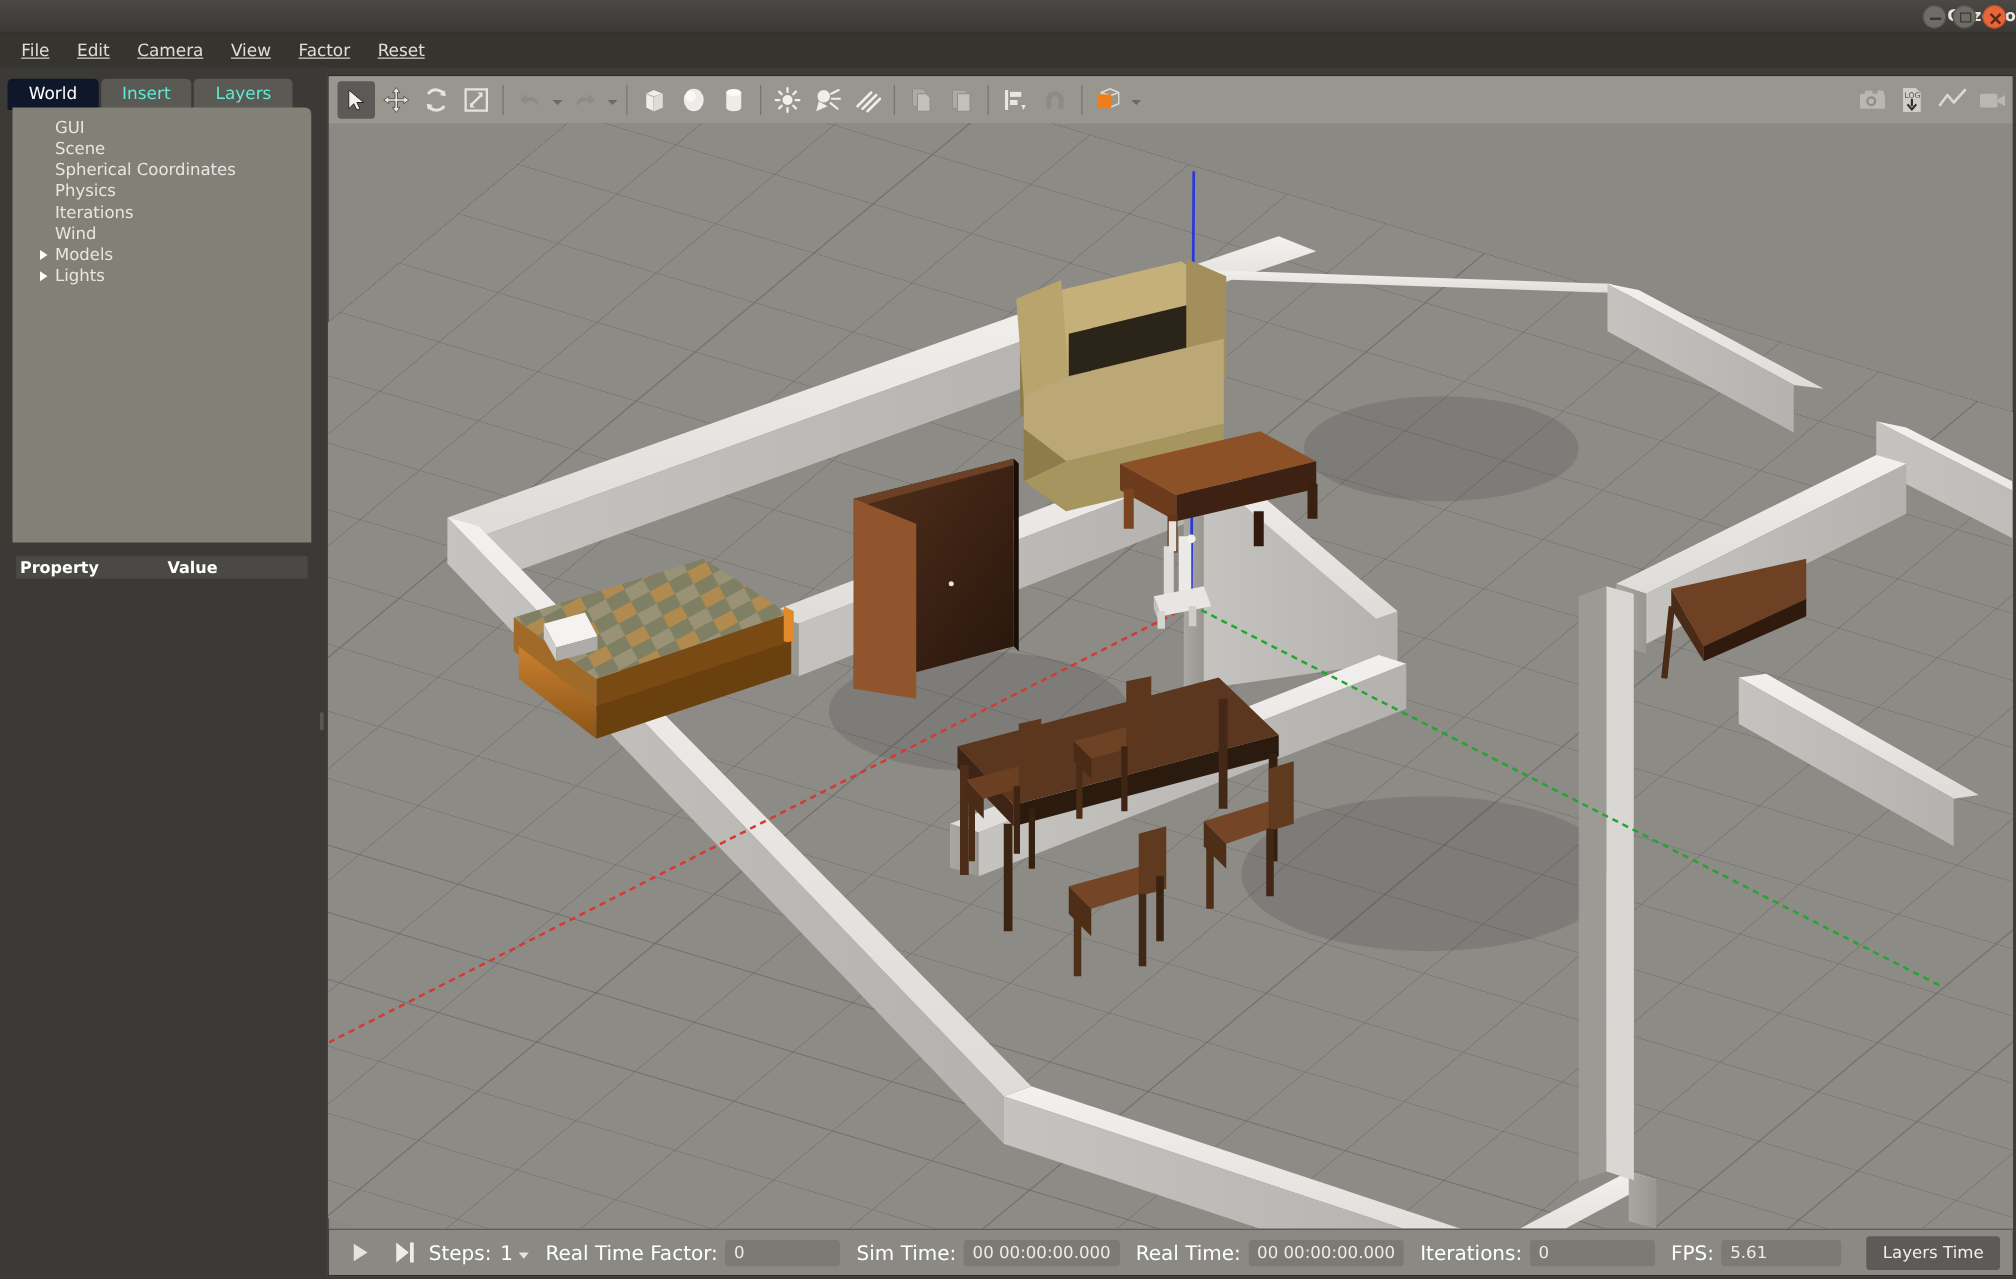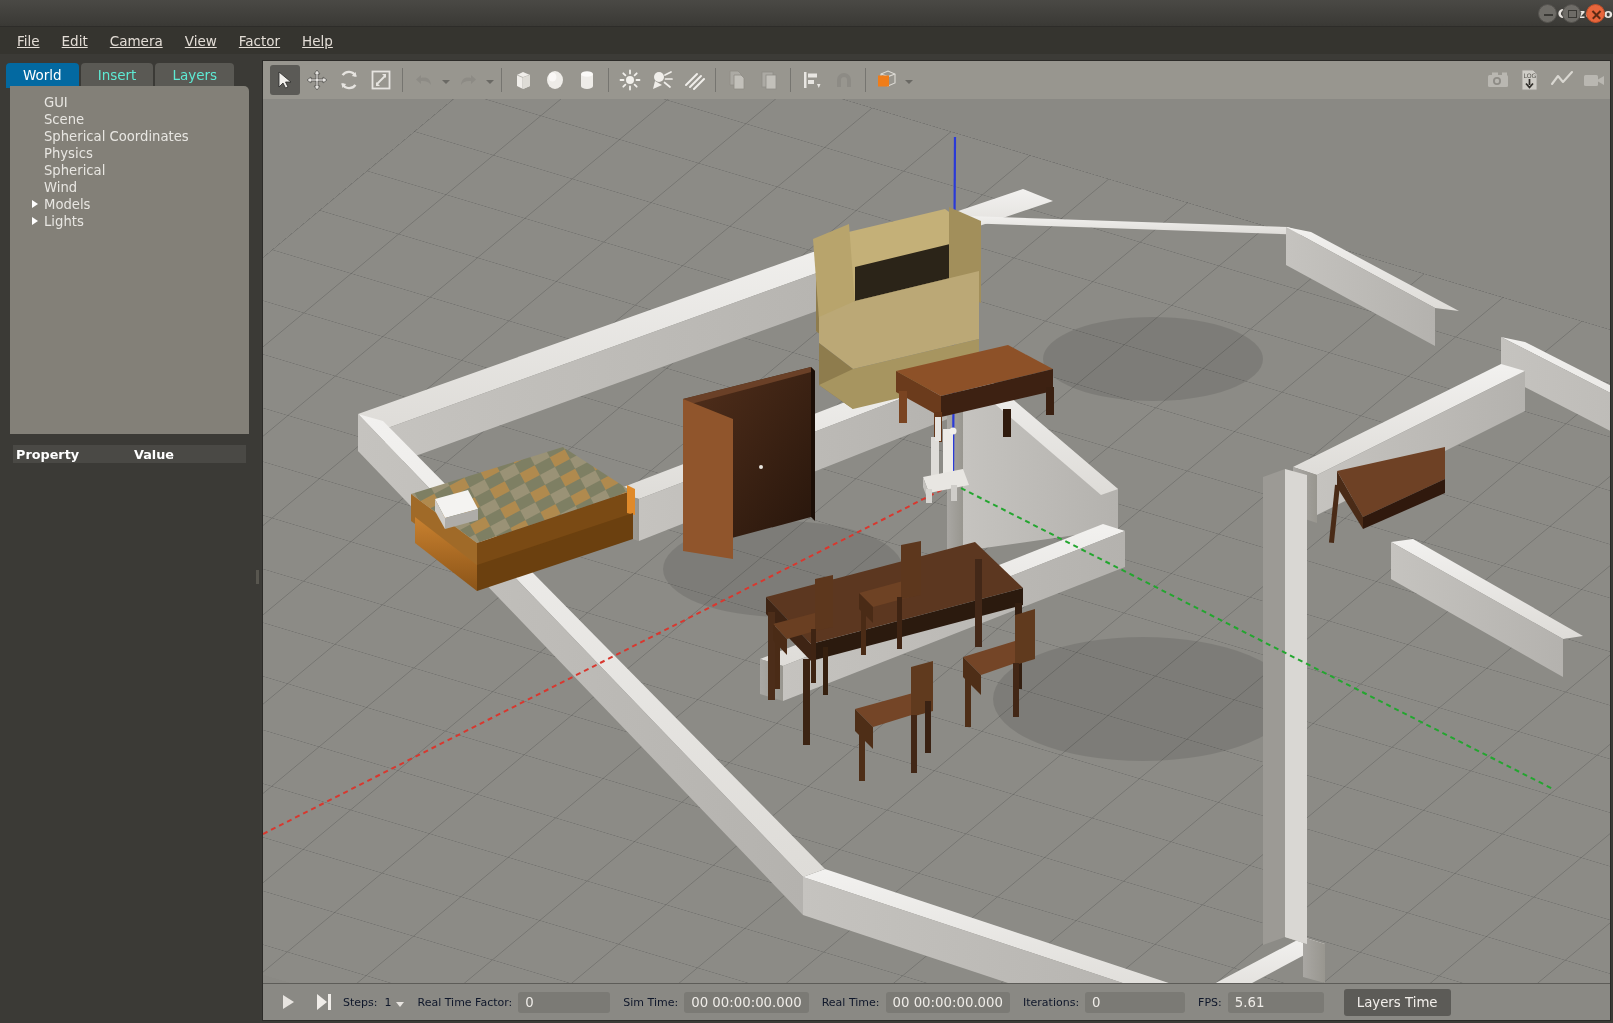--- a/index.html
+++ b/index.html
@@ -66,21 +66,21 @@
     position: absolute; left: 6px; top: 8px; height: 26px;
     display: flex; align-items: flex-end;
   }
   .tab {
     height: 25px; line-height: 25px; padding: 0 17px;
     color: #5eead4; font-size: 13.5px;
     background: #5a5954;
     border-top-left-radius: 4px; border-top-right-radius: 4px;
     margin-right: 2px;
   }
-  .tab.active { background: #0369a1; color: #ffffff; }
+  .tab.active { background: #0f172a; color: #ffffff; }
 
   #world-tree {
     position: absolute; left: 10px; top: 32px;
     width: 239px; height: 348px;
     background: #838078;
     border-top-right-radius: 5px;
     padding-top: 8px;
   }
   .tree-row {
     height: 17px; display: flex; align-items: center;
@@ -187,21 +187,21 @@
   }
 
   
   #statusbar {
     position: absolute; left: 0; top: 922px;
     width: 1347px; height: 37px;
     background: #8a8984;
     display: flex; align-items: center; padding-left: 12px;
     border-top: 1px solid #5d5c58;
   }
-  .sb-label { color: #0f172a; font-size: 11px; white-space: nowrap; }
+  .sb-label { color: #ffffff; font-size: 16px; white-space: nowrap; }
   .sb-value {
     background: #7b7a75; color: #efece8; font-size: 13.3px;
     border-radius: 3px; height: 21px; line-height: 21px;
     padding: 0 7px; margin-left: 6px; white-space: nowrap;
   }
   .sb-gap { width: 13px; }
   #btn-play {
     width: 26px; height: 26px; display: flex;
     align-items: center; justify-content: center; margin-right: 10px;
   }
@@ -253,21 +253,21 @@
       </div>
   </div>
 </div>
 
 <div id="menubar">
   <div class="menu-item"><u>File</u></div>
   <div class="menu-item"><u>Edit</u></div>
   <div class="menu-item"><u>Camera</u></div>
   <div class="menu-item"><u>View</u></div>
   <div class="menu-item"><u>Factor</u></div>
-  <div class="menu-item"><u>Help</u></div>
+  <div class="menu-item"><u>Reset</u></div>
 </div>
 
 <div id="leftpanel">
 
   <div id="tabstrip">
     <div class="tab active">World</div>
     <div class="tab">Insert</div>
     <div class="tab">Layers</div>
   </div>
 
@@ -278,21 +278,21 @@
     <div class="tree-row">
       <span class="tree-label">Scene</span>
     </div>
     <div class="tree-row">
       <span class="tree-label">Spherical Coordinates</span>
     </div>
     <div class="tree-row">
       <span class="tree-label">Physics</span>
     </div>
     <div class="tree-row">
-      <span class="tree-label">Spherical</span>
+      <span class="tree-label">Iterations</span>
     </div>
     <div class="tree-row">
       <span class="tree-label">Wind</span>
     </div>
     <div class="tree-row">
       <span class="arrow"></span>
       <span class="tree-label">Models</span>
     </div>
     <div class="tree-row">
       <span class="arrow"></span>

